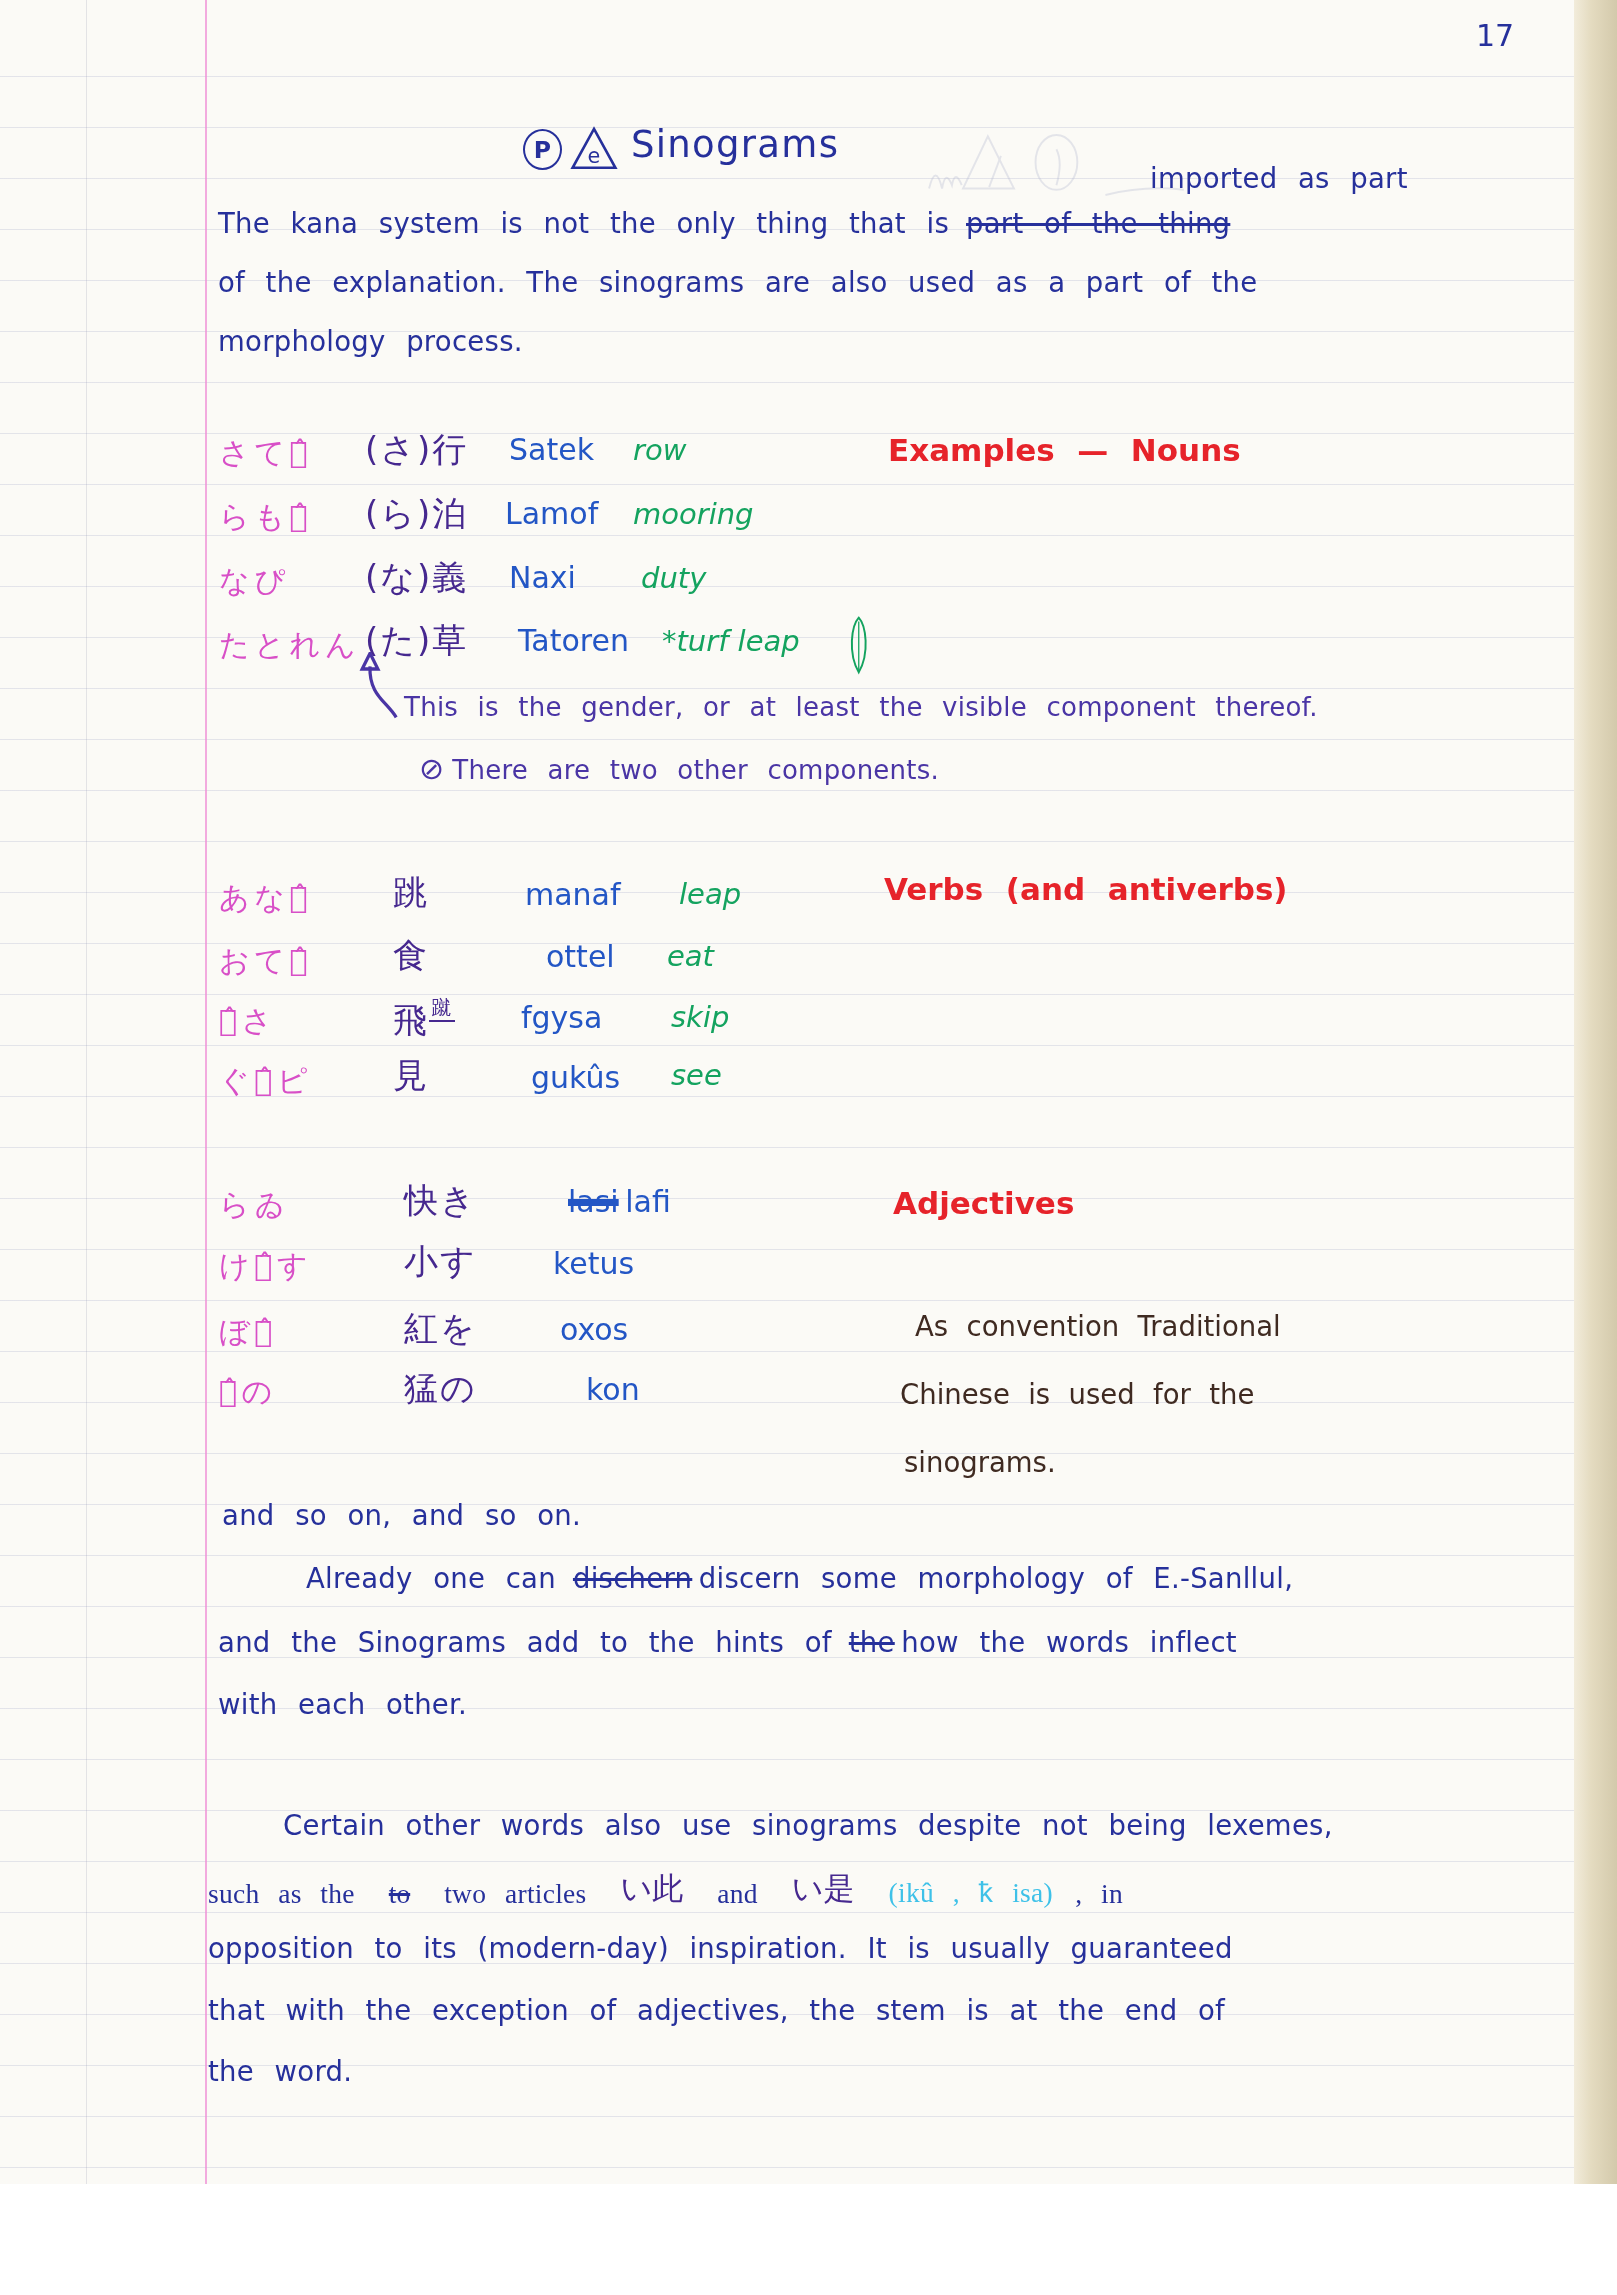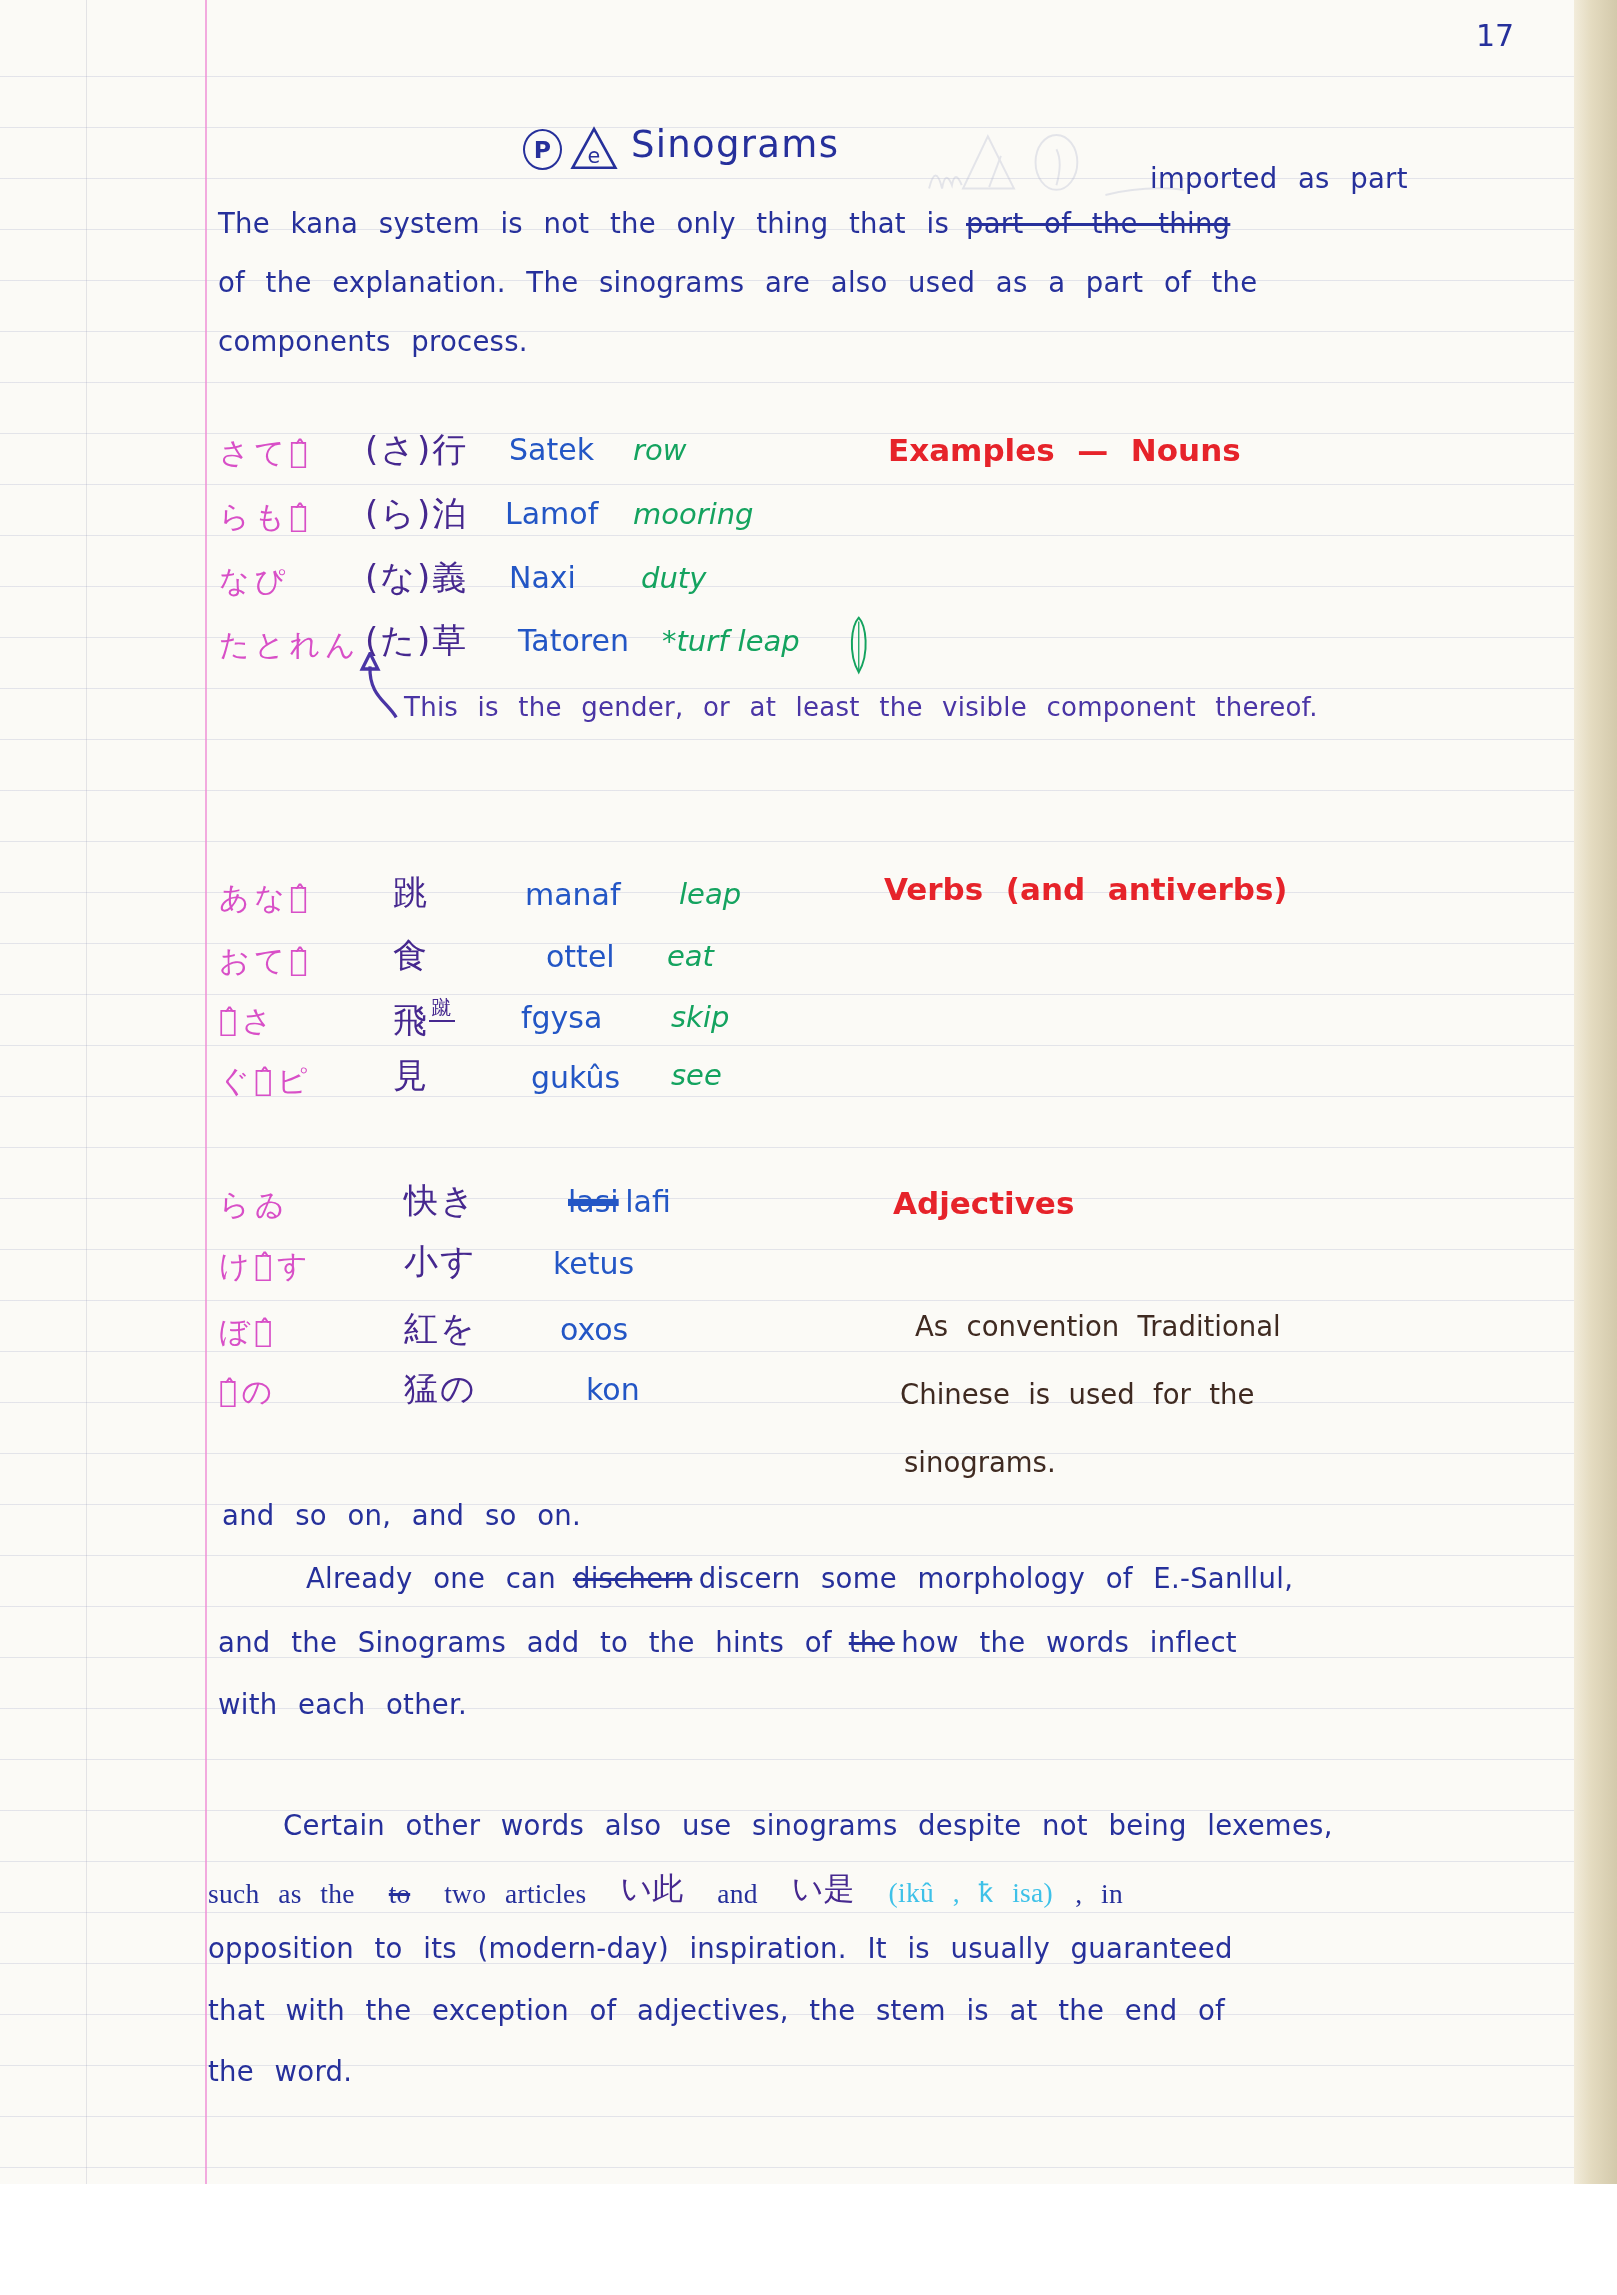--- a/index.html
+++ b/index.html
@@ -72,21 +72,21 @@
     <polygon points="37,4 70,64 4,64" fill="none" stroke="#26309b" stroke-width="4"></polygon>
     <text x="37" y="56" text-anchor="middle" font-size="32" fill="#26309b">e</text>
   </svg>
   <div class="abs navy hand" style="left:631px;top:123px;font-size:37px;letter-spacing:1.3px;">Sinograms</div>
 
   <div class="abs navy body-t hand" style="left:1150px;top:162px;">imported as part</div>
   <div class="abs body-t hand navy" style="left:218px;top:207px;">
     <span>The kana system is not the only thing that is</span><span class="strike gap">part of the thing</span>
   </div>
   <div class="abs body-t hand navy" style="left:218px;top:266px;">of the explanation. The sinograms are also used as a part of the</div>
-  <div class="abs body-t hand navy" style="left:218px;top:325px;">components process.</div>
+  <div class="abs body-t hand navy" style="left:218px;top:325px;">morphology process.</div>
 
   <div class="abs red red-h" style="left:888px;top:432px;">Examples — Nouns</div>
 
   <div class="abs kana pink" style="left:219px;top:433px;">さてき̂</div>
   <div class="abs sino purple" style="left:365px;top:427px;">(さ)行</div>
   <div class="abs rom blue" style="left:509px;top:432px;">Satek</div>
   <div class="abs gloss green" style="left:633px;top:433px;">row</div>
 
   <div class="abs kana pink" style="left:219px;top:497px;">らもテ̂</div>
   <div class="abs sino purple" style="left:365px;top:491px;">(ら)泊</div>
@@ -105,20 +105,23 @@
   <svg class="abs" style="left:845px;top:615px;" width="27.5" height="60" viewBox="0 0 42 92">
     <path d="M21,88 C4,58 10,16 21,4 C32,16 38,58 21,88 Z" fill="none" stroke="#14a35f" stroke-width="3"></path>
     <path d="M21,10 L21,86" stroke="#14a35f" stroke-width="2"></path>
   </svg>
 
   <svg class="abs" style="left:353px;top:652px;" width="55" height="68" viewBox="0 0 84 104">
     <path d="M66,100 C52,76 24,66 26,22" fill="none" stroke="#4a35a5" stroke-width="5"></path>
     <polygon points="14,26 26,2 38,26" fill="none" stroke="#4a35a5" stroke-width="5"></polygon>
   </svg>
   <div class="abs violet note-t hand" style="left:404px;top:692px;">This is the gender, or at least the visible component thereof.</div>
+  <div class="abs violet note-t hand" style="left:419px;top:751px;">
+    <span style="font-size:30px;margin-right:7.9px;">⊘</span><span>There are two other components.</span>
+  </div>
 
   <div class="abs red red-h" style="left:884px;top:871px;">Verbs (and antiverbs)</div>
 
   <div class="abs kana pink" style="left:219px;top:878px;">あなゐ̂</div>
   <div class="abs sino purple" style="left:393px;top:870px;">跳</div>
   <div class="abs rom blue" style="left:525px;top:877px;">manaf</div>
   <div class="abs gloss green" style="left:679px;top:877px;">leap</div>
 
   <div class="abs kana pink" style="left:219px;top:941px;">おてう̂</div>
   <div class="abs sino purple" style="left:393px;top:933px;">食</div>

